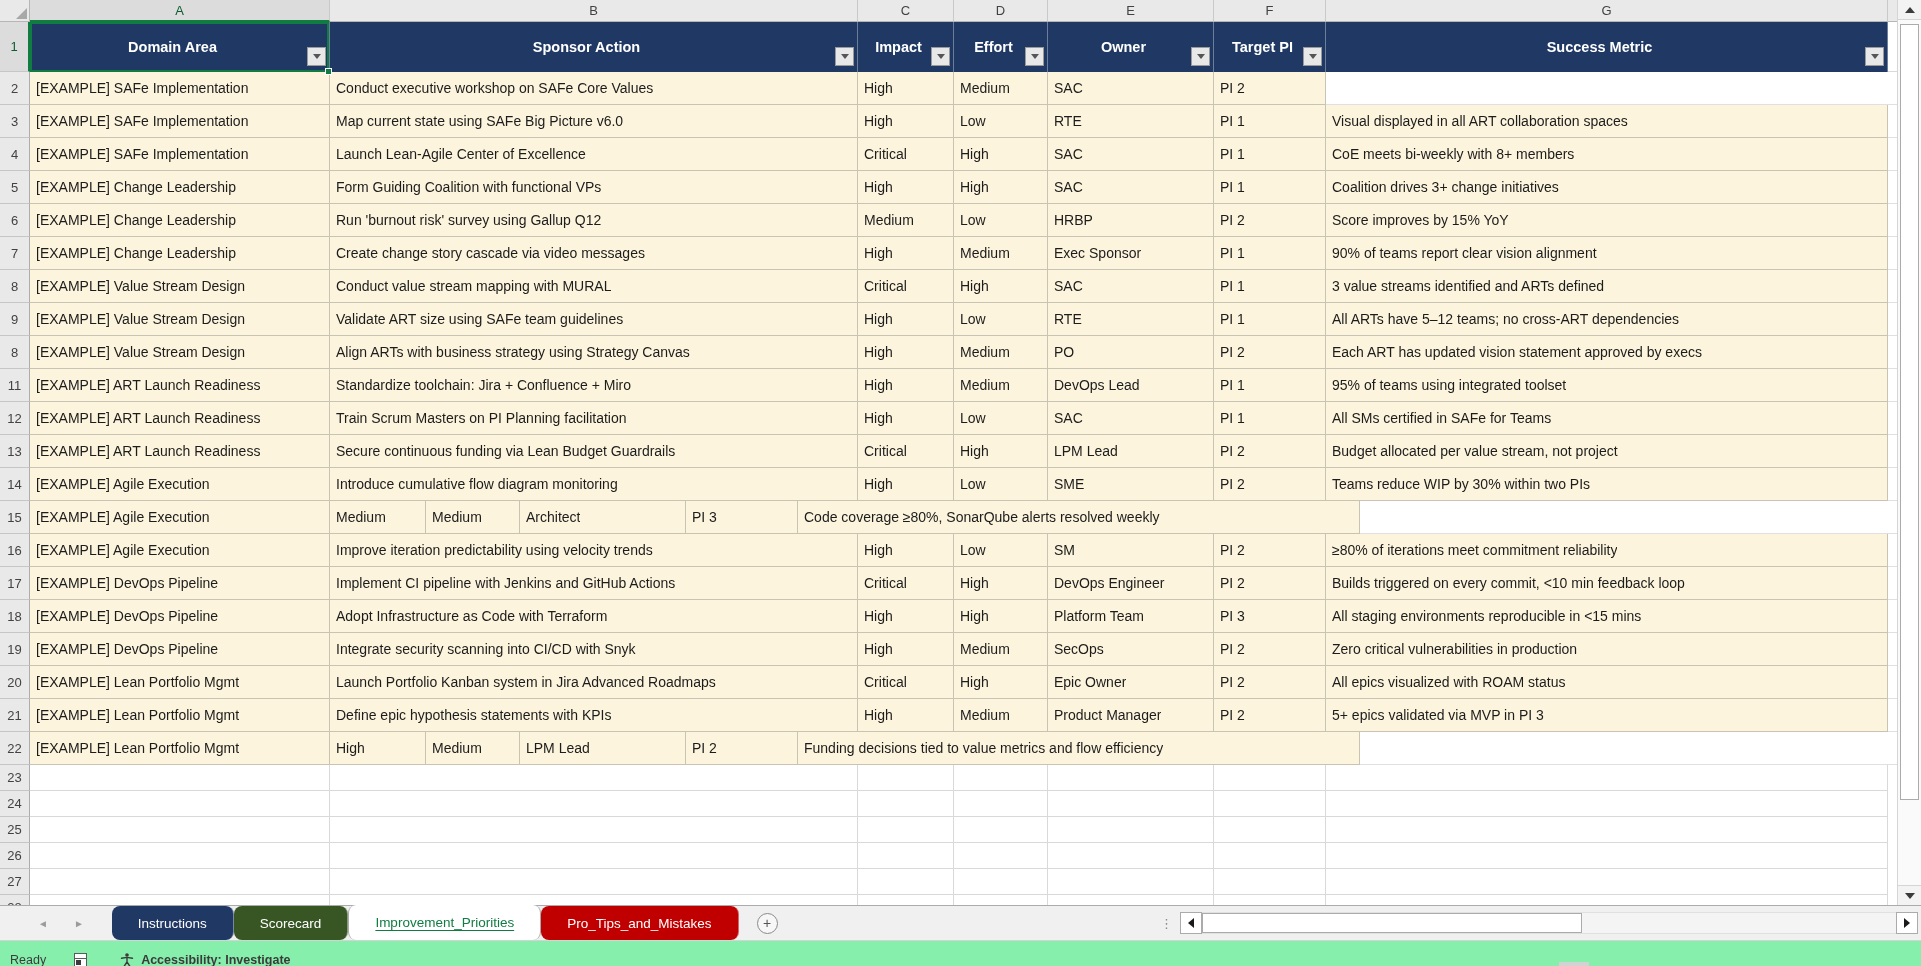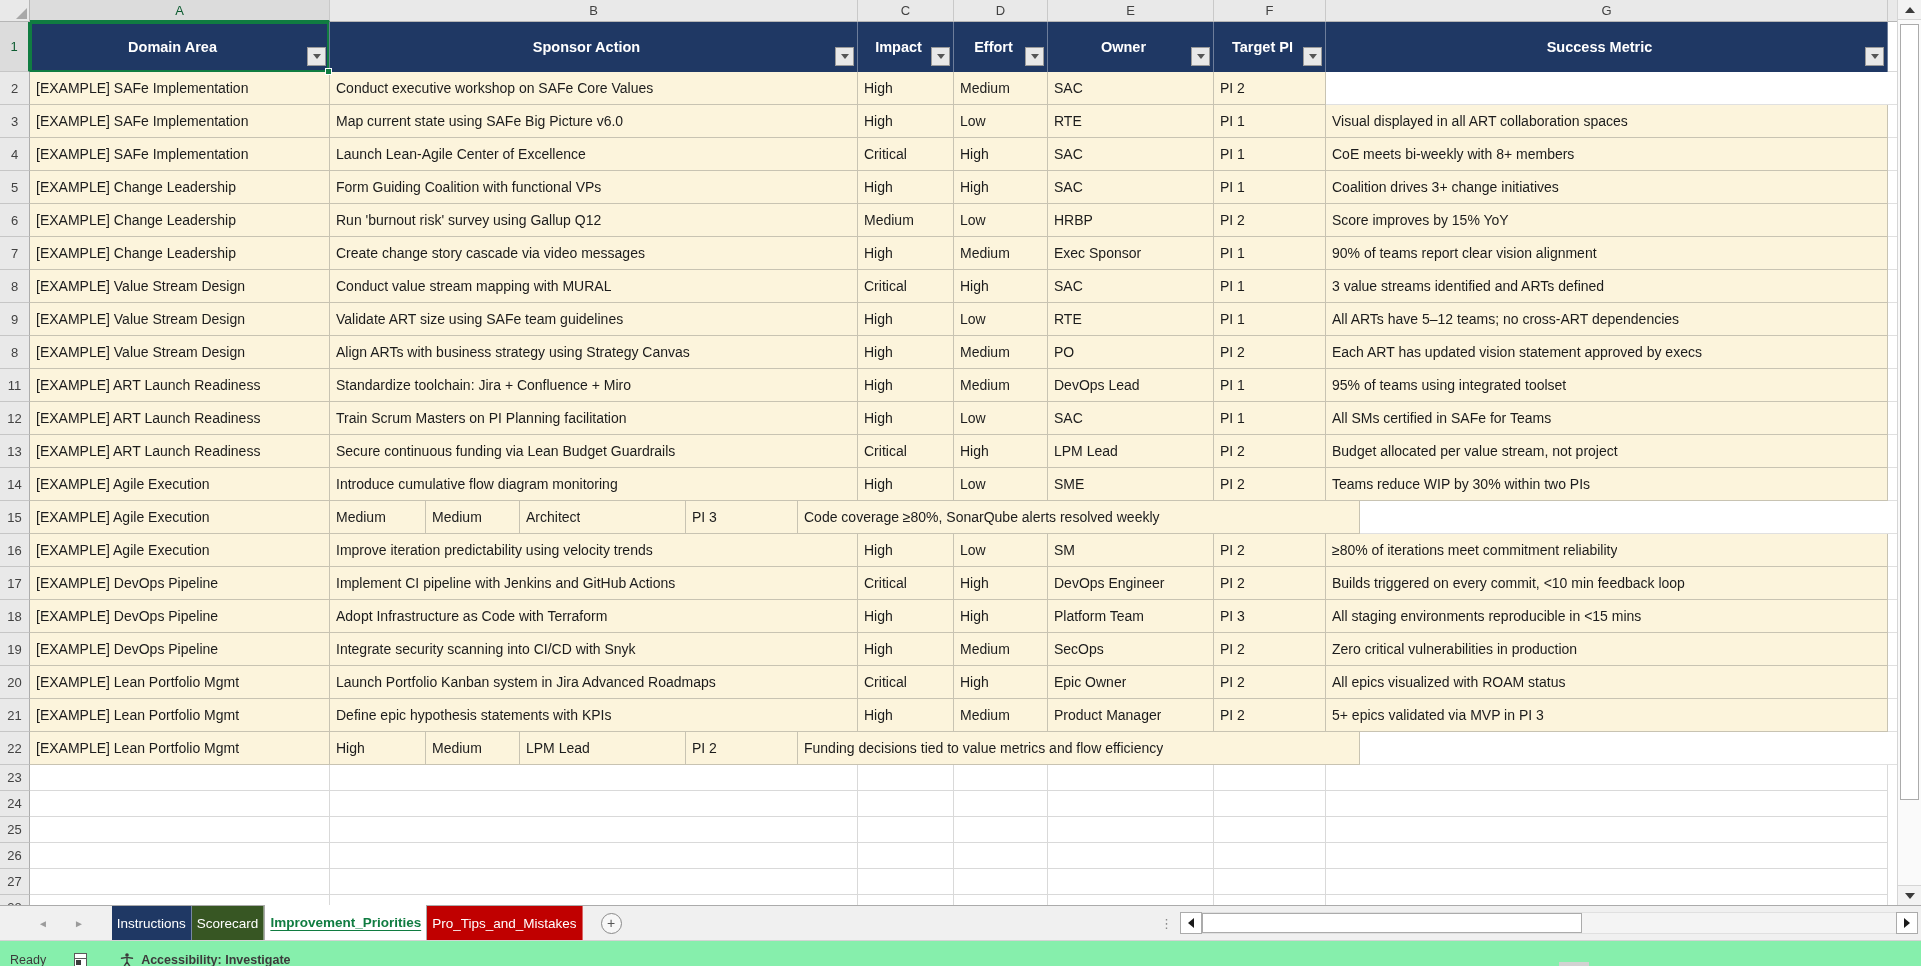--- a/index.html
+++ b/index.html
@@ -60,22 +60,22 @@
   .vs-btn.up{top:0;}
   .vs-btn.down{top:885px;border-top:1px solid #D5D5D5;border-bottom:none;}
   .tri-up{width:0;height:0;border-left:5px solid transparent;border-right:5px solid transparent;border-bottom:6px solid #3b3b3b;}
   .tri-dn{width:0;height:0;border-left:5px solid transparent;border-right:5px solid transparent;border-top:6px solid #3b3b3b;}
   .vs-thumb{position:absolute;left:2px;top:24px;width:19px;height:776px;background:#fff;border:1px solid #ABABAB;}
   
   .tabstrip{position:absolute;left:0;top:905px;width:1921px;height:35px;background:#F0F0F0;
     border-top:1px solid #ABABAB;display:flex;align-items:stretch;}
   .tabnav{display:flex;align-items:center;padding-left:38px;gap:26px;margin-right:28px;}
   .tabnav .nv{color:#9b9b9b;font-size:10px;}
-  .tab{display:flex;align-items:center;padding:0 5px;font-size:13.5px;border-right:1px solid rgba(255,255,255,.4);cursor:default;}
-  .tab.active{background:#fff;border-left:1px solid #ABABAB;border-right:1px solid #ABABAB;margin-top:-1px;font-weight:bold;text-align:center;}
+  .tab{display:flex;align-items:center;padding:0 26px;font-size:13.5px;border-right:1px solid rgba(255,255,255,.4);cursor:default;border-radius:8px;}
+  .tab.active{background:#fff;border-left:1px solid #ABABAB;border-right:1px solid #ABABAB;margin-top:-1px;font-weight:normal;text-align:center;}
   .tab.active .tab-lbl{text-decoration:underline;text-underline-offset:3px;}
   .add-tab{align-self:center;margin-left:18px;width:21px;height:21px;border:1px solid #8a8a8a;border-radius:50%;
     display:flex;align-items:center;justify-content:center;font-size:14px;color:#555;background:#F7F7F7;}
   
   .hs-group{margin-left:auto;display:flex;align-items:center;padding-right:3px;}
   .grip{color:#8a8a8a;font-size:13px;letter-spacing:-1px;margin-right:8px;}
   .hs-btn{width:22px;height:22px;background:#fff;border:1px solid #ABABAB;display:flex;align-items:center;justify-content:center;}
   .tri-l{width:0;height:0;border-top:5px solid transparent;border-bottom:5px solid transparent;border-right:6px solid #1a1a1a;}
   .tri-r{width:0;height:0;border-top:5px solid transparent;border-bottom:5px solid transparent;border-left:6px solid #1a1a1a;}
   .hs-track{position:relative;width:694px;height:22px;background:#F4F4F4;border-top:1px solid #E0E0E0;border-bottom:1px solid #E0E0E0;}

